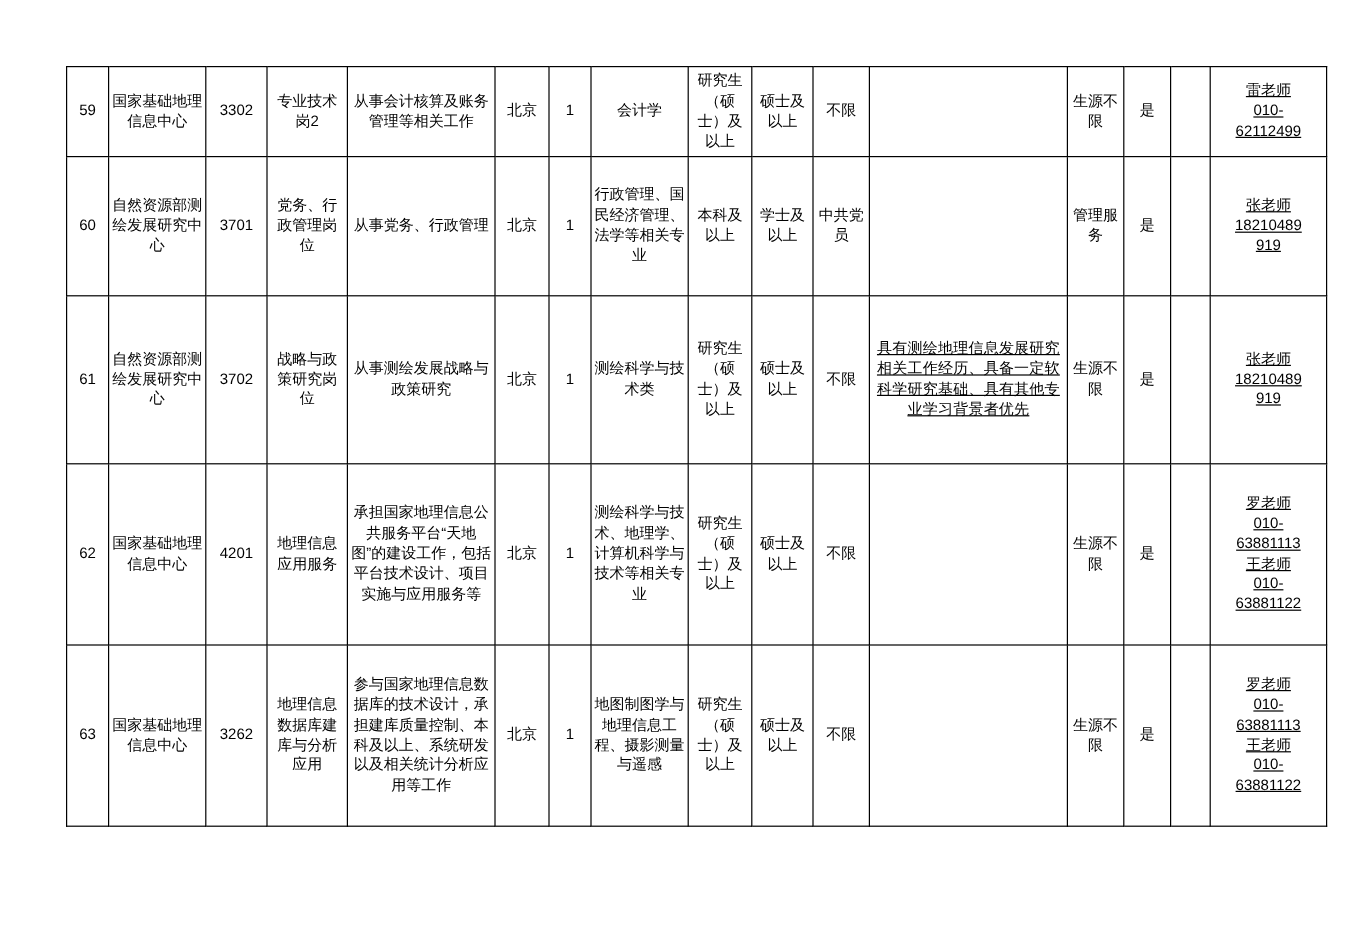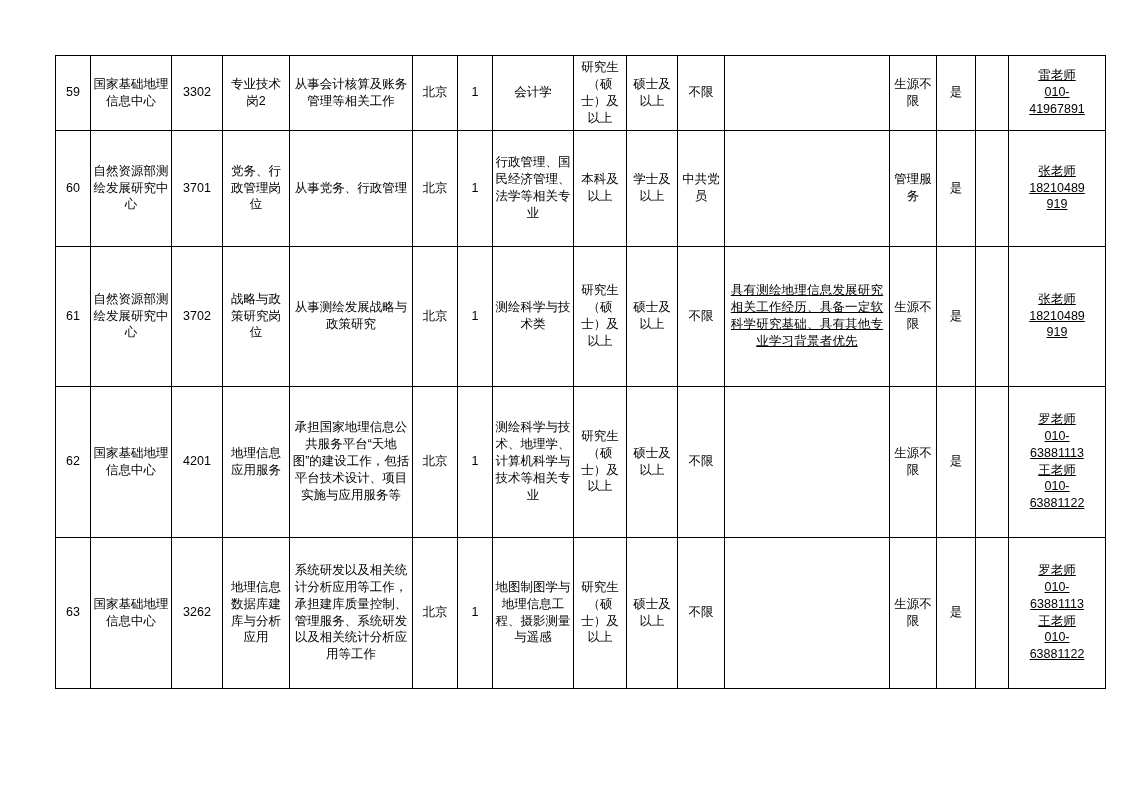--- a/index.html
+++ b/index.html
@@ -85,21 +85,21 @@
         <td class="c-edu">研究生（硕士）及以上</td>
         <td class="c-degree">硕士及以上</td>
         <td class="c-pol">不限</td>
         <td class="c-other other-note"></td>
         <td class="c-source">生源不限</td>
         <td class="c-need">是</td>
         <td class="c-blank"></td>
         <td class="c-contact">
           <span class="contact-line">雷老师</span>
           <span class="contact-line">010-</span>
-          <span class="contact-line">41967891</span>
+          <span class="contact-line">62112499</span>
         </td>
       </tr>
 
       <tr style="height:116px;">
         <td class="c-no">60</td>
         <td class="c-unit">自然资源部测绘发展研究中心</td>
         <td class="c-code">3701</td>
         <td class="c-post">党务、行政管理岗位</td>
         <td class="c-duty duty-cell">从事党务、行政管理</td>
         <td class="c-place">北京</td>
@@ -166,21 +166,21 @@
           <span class="contact-line">010-</span>
           <span class="contact-line">63881122</span>
         </td>
       </tr>
 
       <tr style="height:151px;">
         <td class="c-no">63</td>
         <td class="c-unit">国家基础地理信息中心</td>
         <td class="c-code">3262</td>
         <td class="c-post">地理信息数据库建库与分析应用</td>
-        <td class="c-duty duty-cell">系统研发以及相关统计分析应用等工作，承担建库质量控制、管理服务、系统研发以及相关统计分析应用等工作</td>
+        <td class="c-duty duty-cell">参与国家地理信息数据库的技术设计，承担建库质量控制、本科及以上、系统研发以及相关统计分析应用等工作</td>
         <td class="c-place">北京</td>
         <td class="c-num">1</td>
         <td class="c-major">地图制图学与地理信息工程、摄影测量与遥感</td>
         <td class="c-edu">研究生（硕士）及以上</td>
         <td class="c-degree">硕士及以上</td>
         <td class="c-pol">不限</td>
         <td class="c-other other-note"></td>
         <td class="c-source">生源不限</td>
         <td class="c-need">是</td>
         <td class="c-blank"></td>

